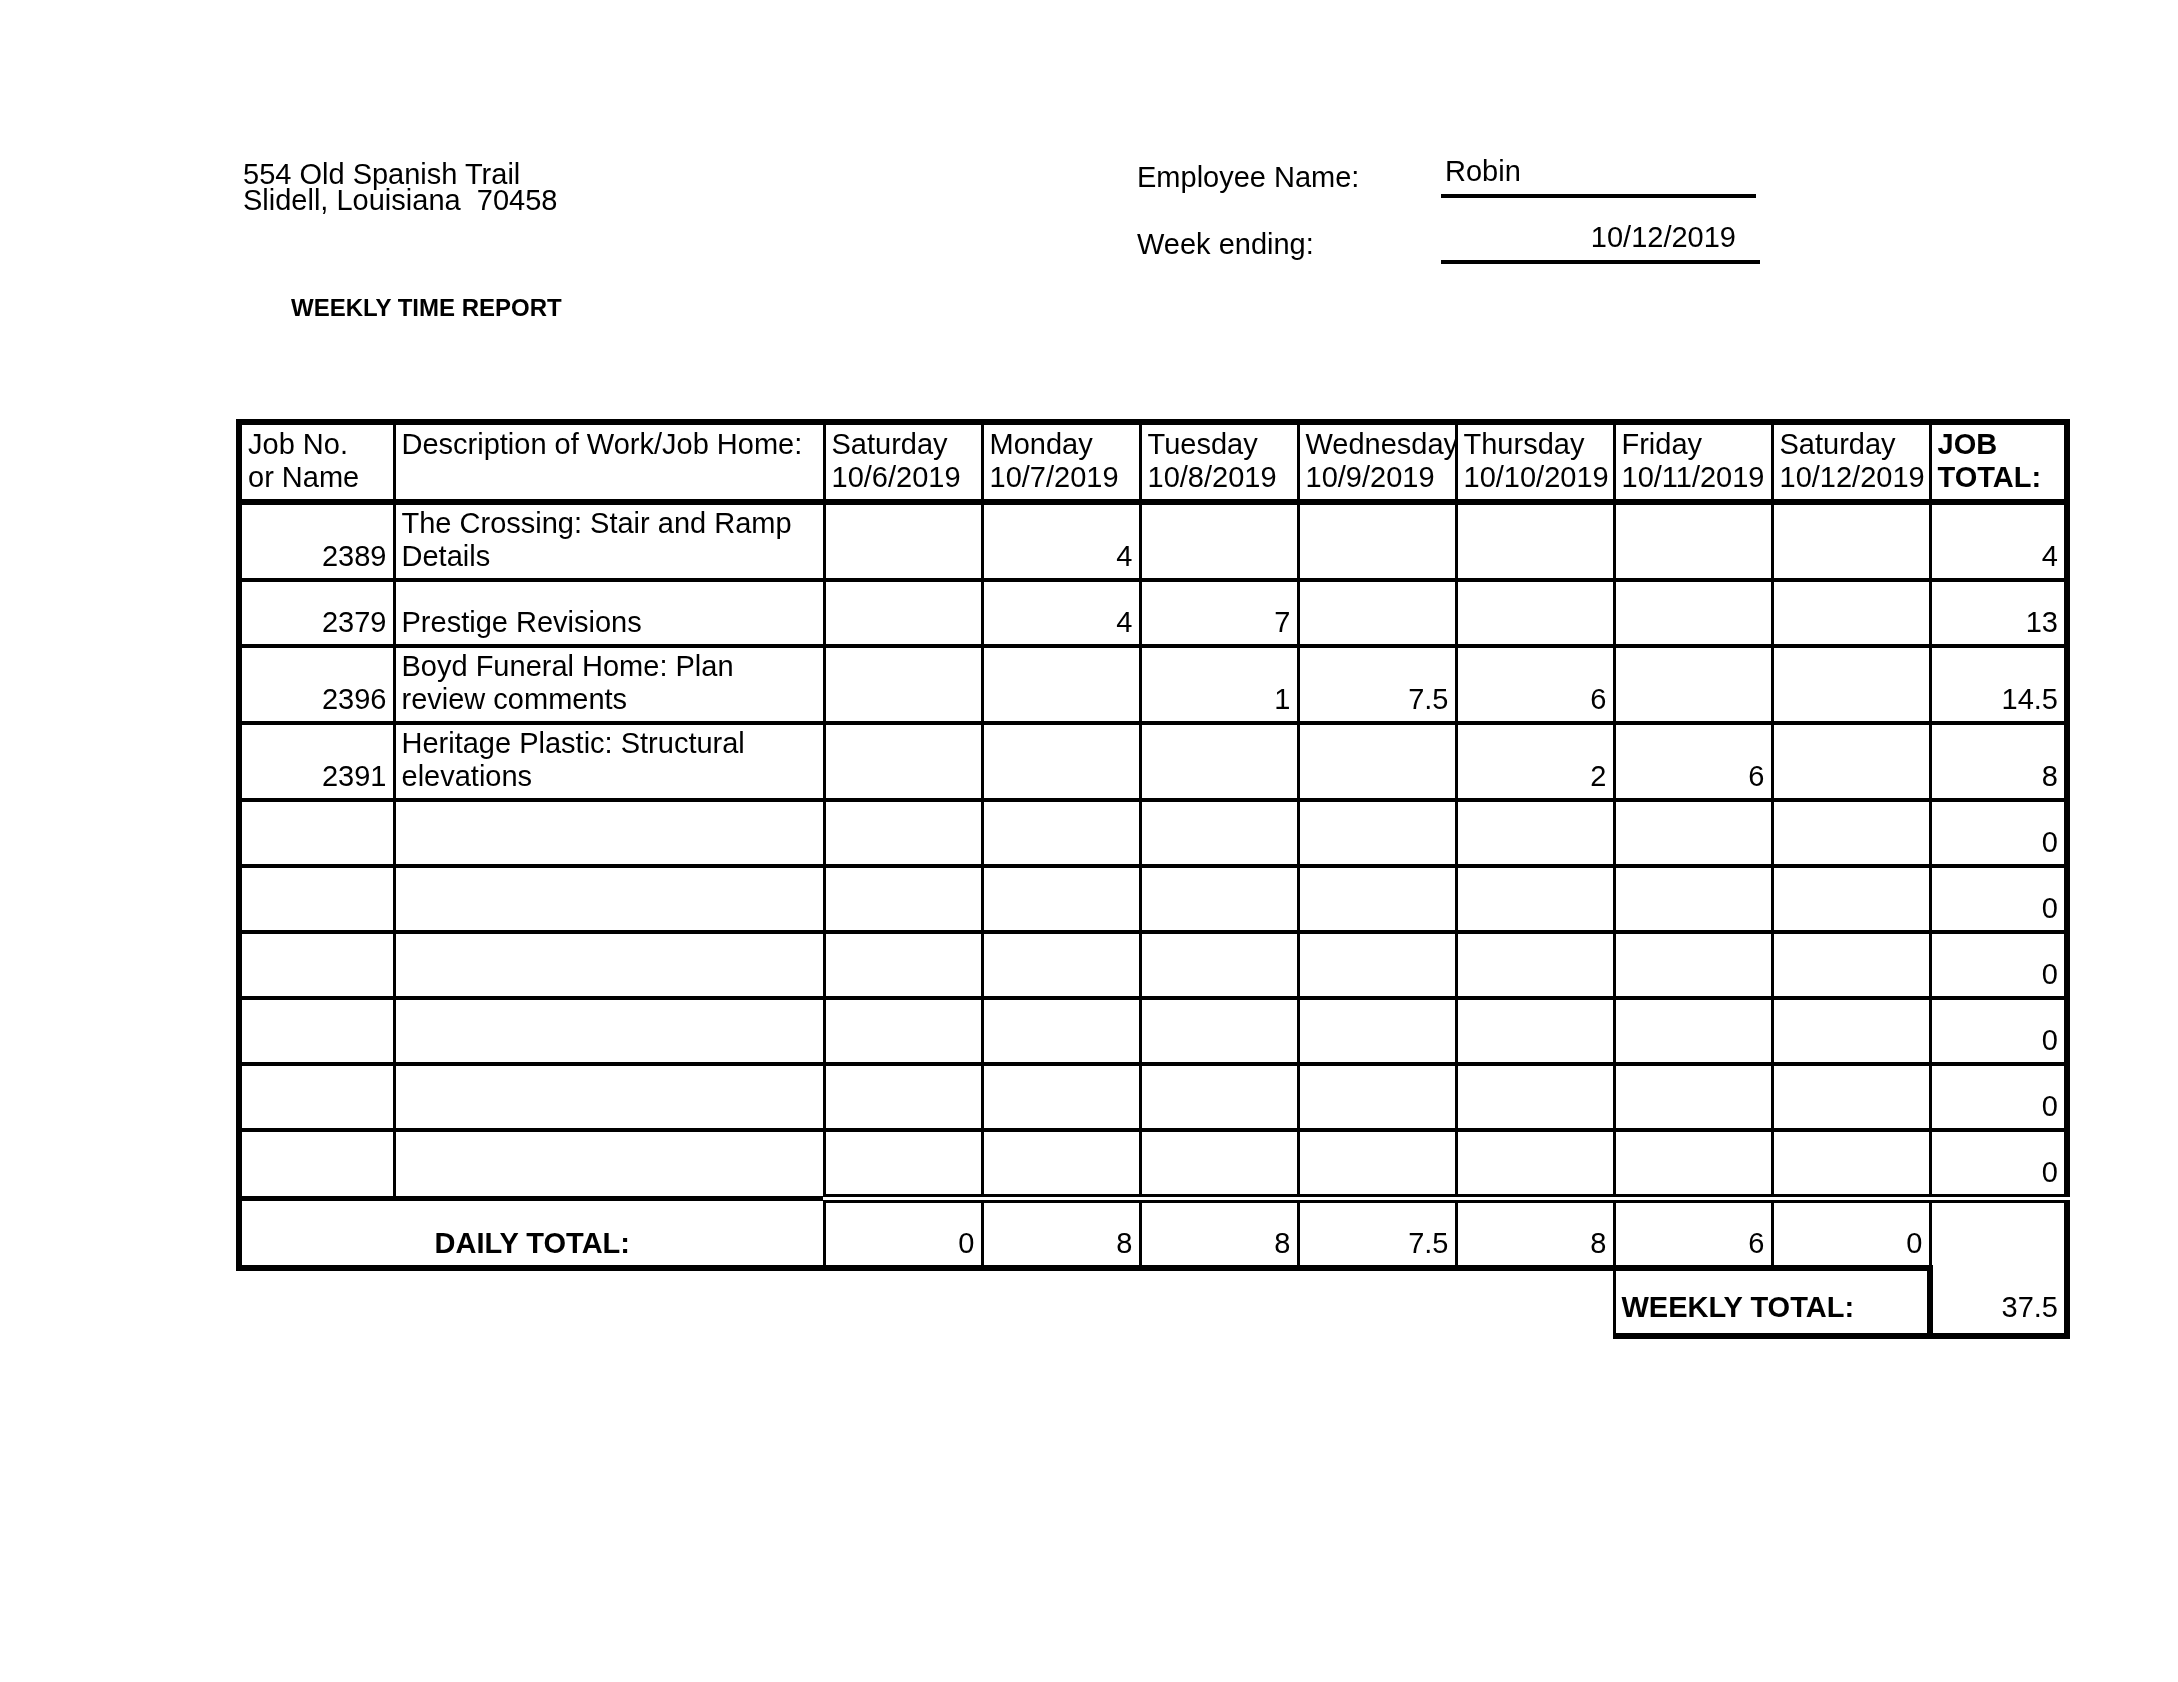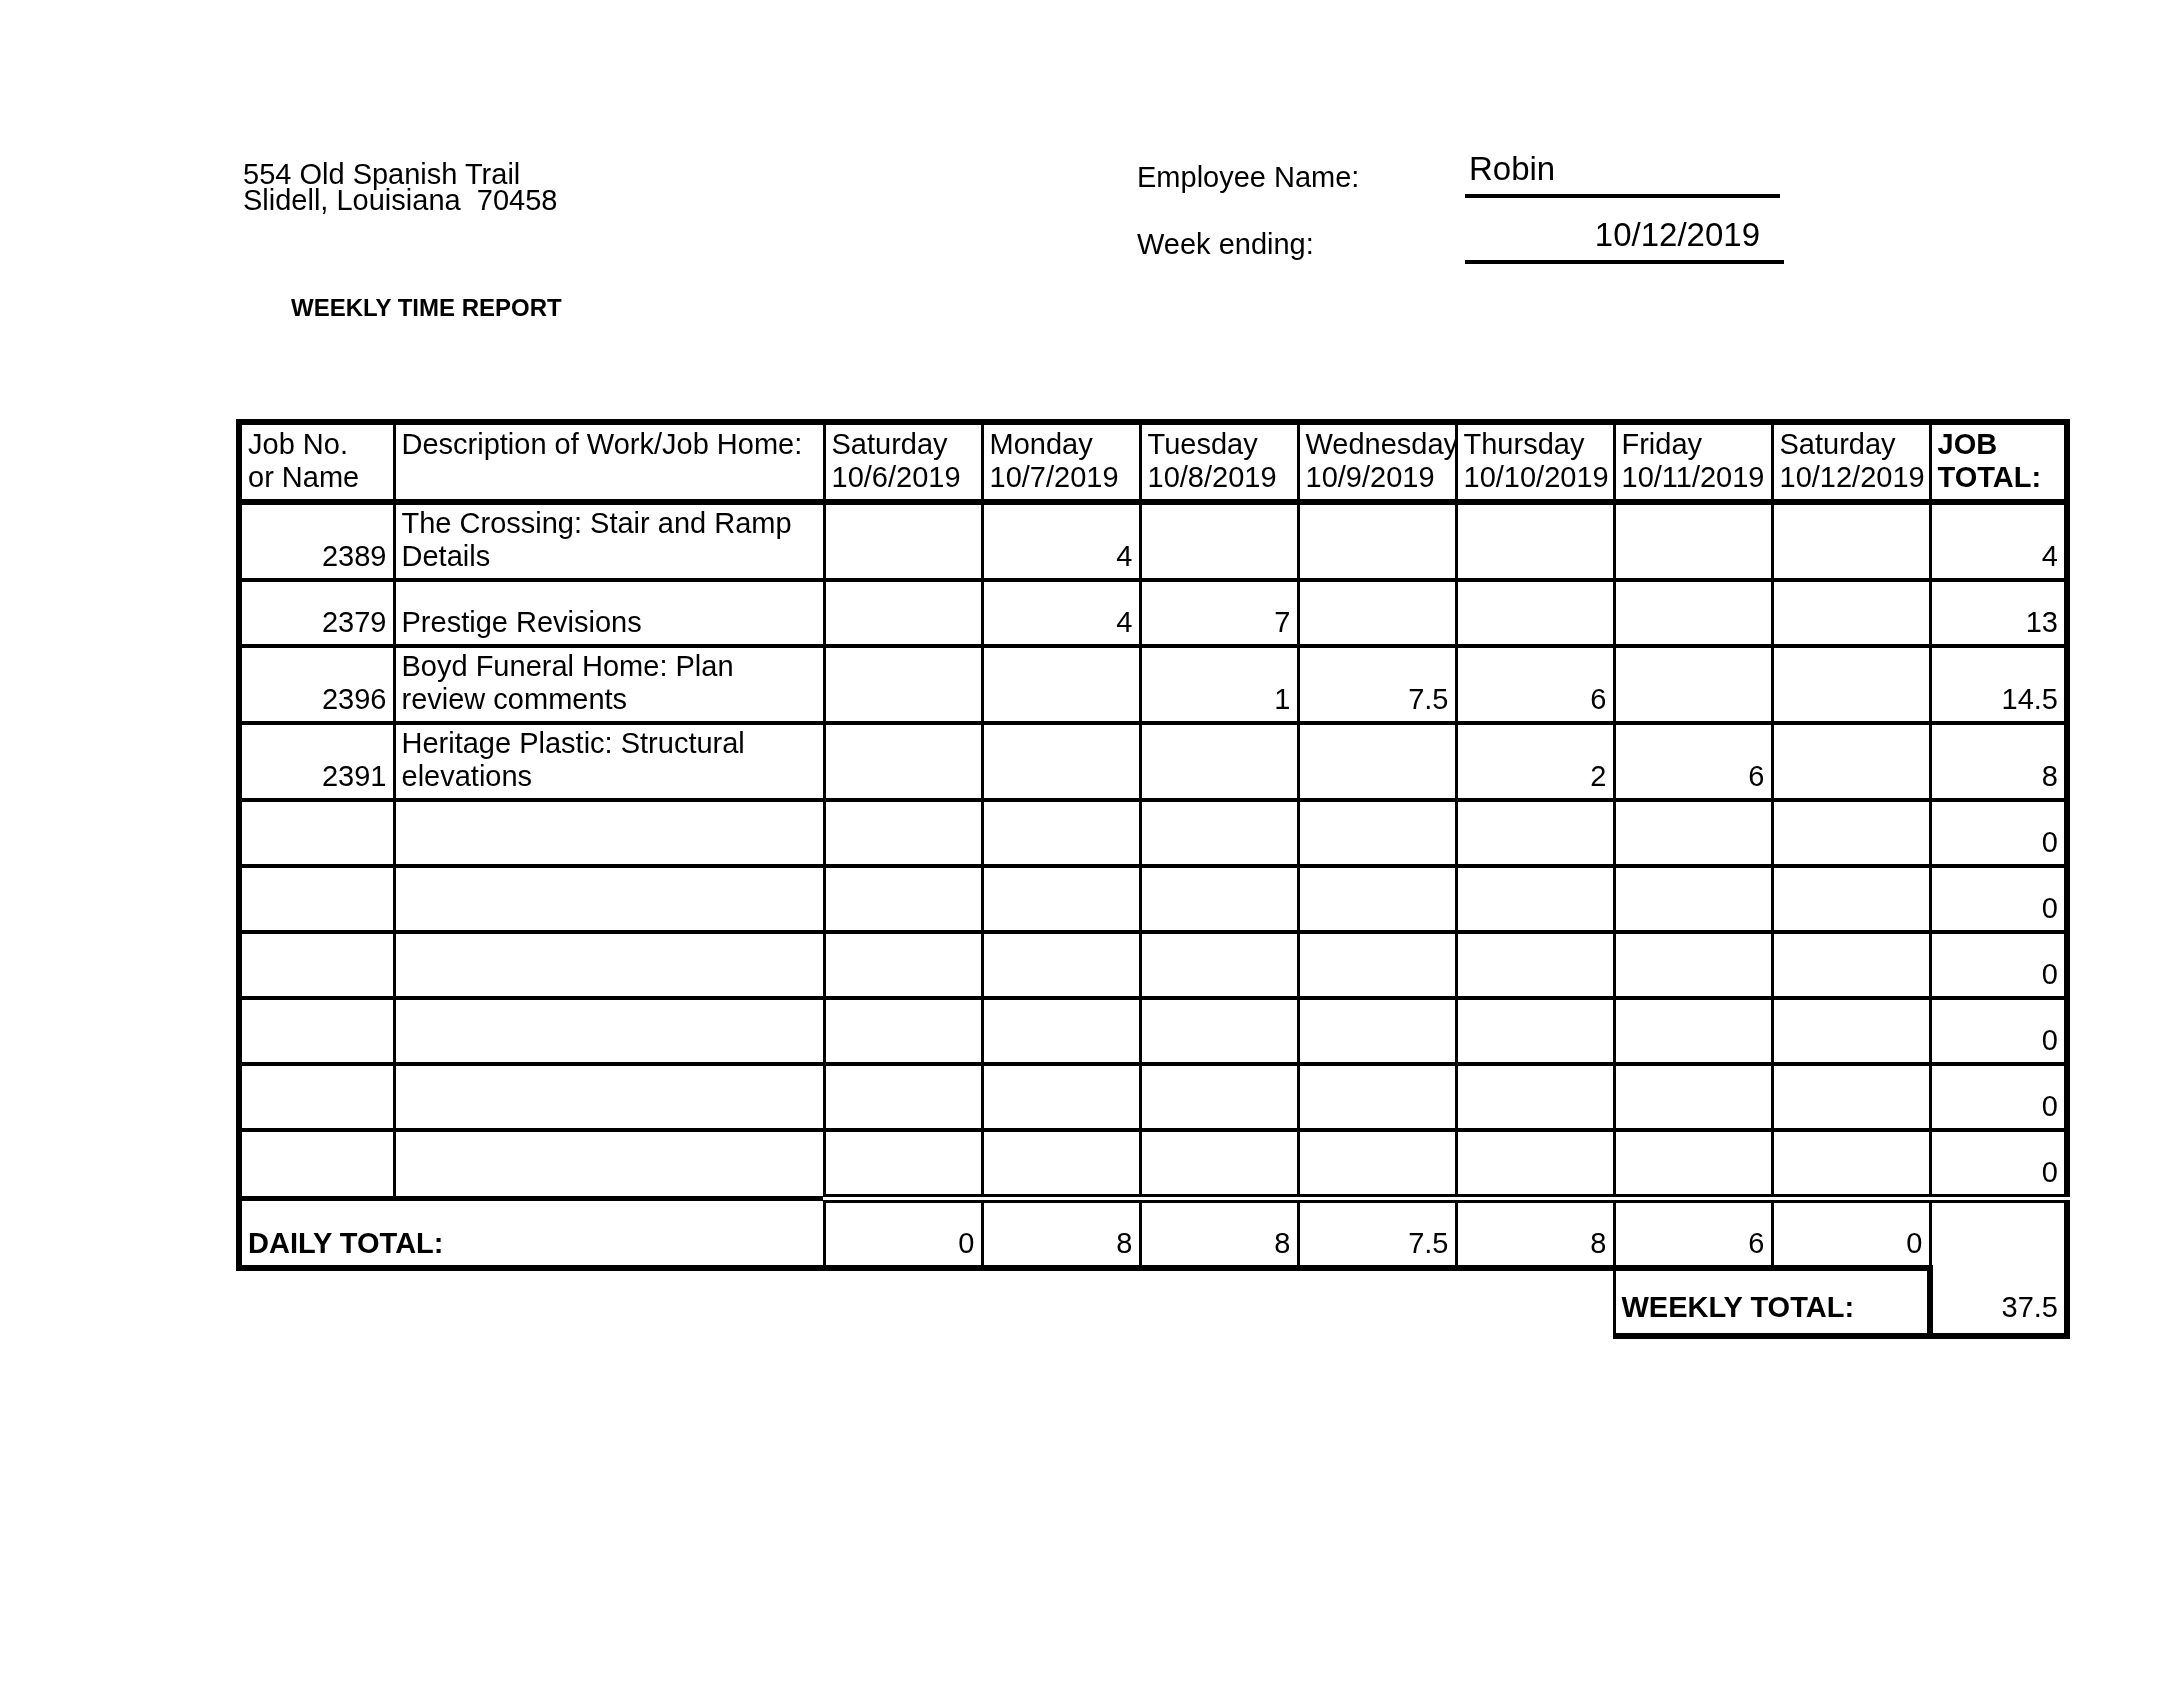--- a/index.html
+++ b/index.html
@@ -23,21 +23,21 @@
   .addr2 { position: absolute; left: 243px; top: 184px; font-size: 29px; white-space: pre; }
   .report-title {
     position: absolute; left: 243px; top: 294px;
     font-size: 24px; font-weight: bold; white-space: nowrap; margin-left: 48px;
   }
 
   .emp-label  { position: absolute; left: 1137px; top: 161px; font-size: 29px; white-space: nowrap; }
   .week-label { position: absolute; left: 1137px; top: 228px; font-size: 29px; white-space: nowrap; }
   .fill-line {
     position: absolute; border-bottom: 4px solid #000;
-    font-size: 33px; box-sizing: border-box; margin-left: 24px;
+    font-size: 29px; box-sizing: border-box;
   }
   .emp-line  { left: 1441px; top: 150px; width: 315px; height: 48px; }
   .week-line { left: 1441px; top: 216px; width: 319px; height: 48px; }
   .fill-line .val { position: absolute; bottom: 6px; white-space: nowrap; }
   .emp-line .val  { left: 4px; }
   .week-line .val { right: 24px; }
 
   
   table.timesheet {
     position: absolute; left: 236px; top: 419px;
@@ -62,21 +62,21 @@
   .timesheet tr > th:first-child, .timesheet tr > td:first-child { border-left-width: 6px; }
   .timesheet tr > th:last-child,  .timesheet tr > td:last-child  { border-right-width: 6px; margin-left: 28px; }
   .timesheet .num  { text-align: right; white-space: nowrap; }
   .timesheet .desc { text-align: left; }
 
   
   .timesheet tfoot td { vertical-align: bottom; }
   .timesheet td.daily-label {
     border-top: 5px solid #000; border-bottom: 6px solid #000;
     border-left-width: 6px;
-    font-weight: bold; text-align: left; height: 55px;
+    font-weight: bold; text-align: center; height: 55px;
   }
   .timesheet td.daily-val {
     border-top: 9px double #000; border-bottom: 6px solid #000; height: 55px;
   }
   .timesheet td.grand-total {
     border-top: 9px double #000; border-bottom: 6px solid #000; border-right-width: 6px;
     text-align: right; vertical-align: bottom; padding-bottom: 9px;
   }
   .timesheet td.weekly-label {
     border-left: 3px solid #000; border-bottom: 6px solid #000; border-right-width: 3px;

